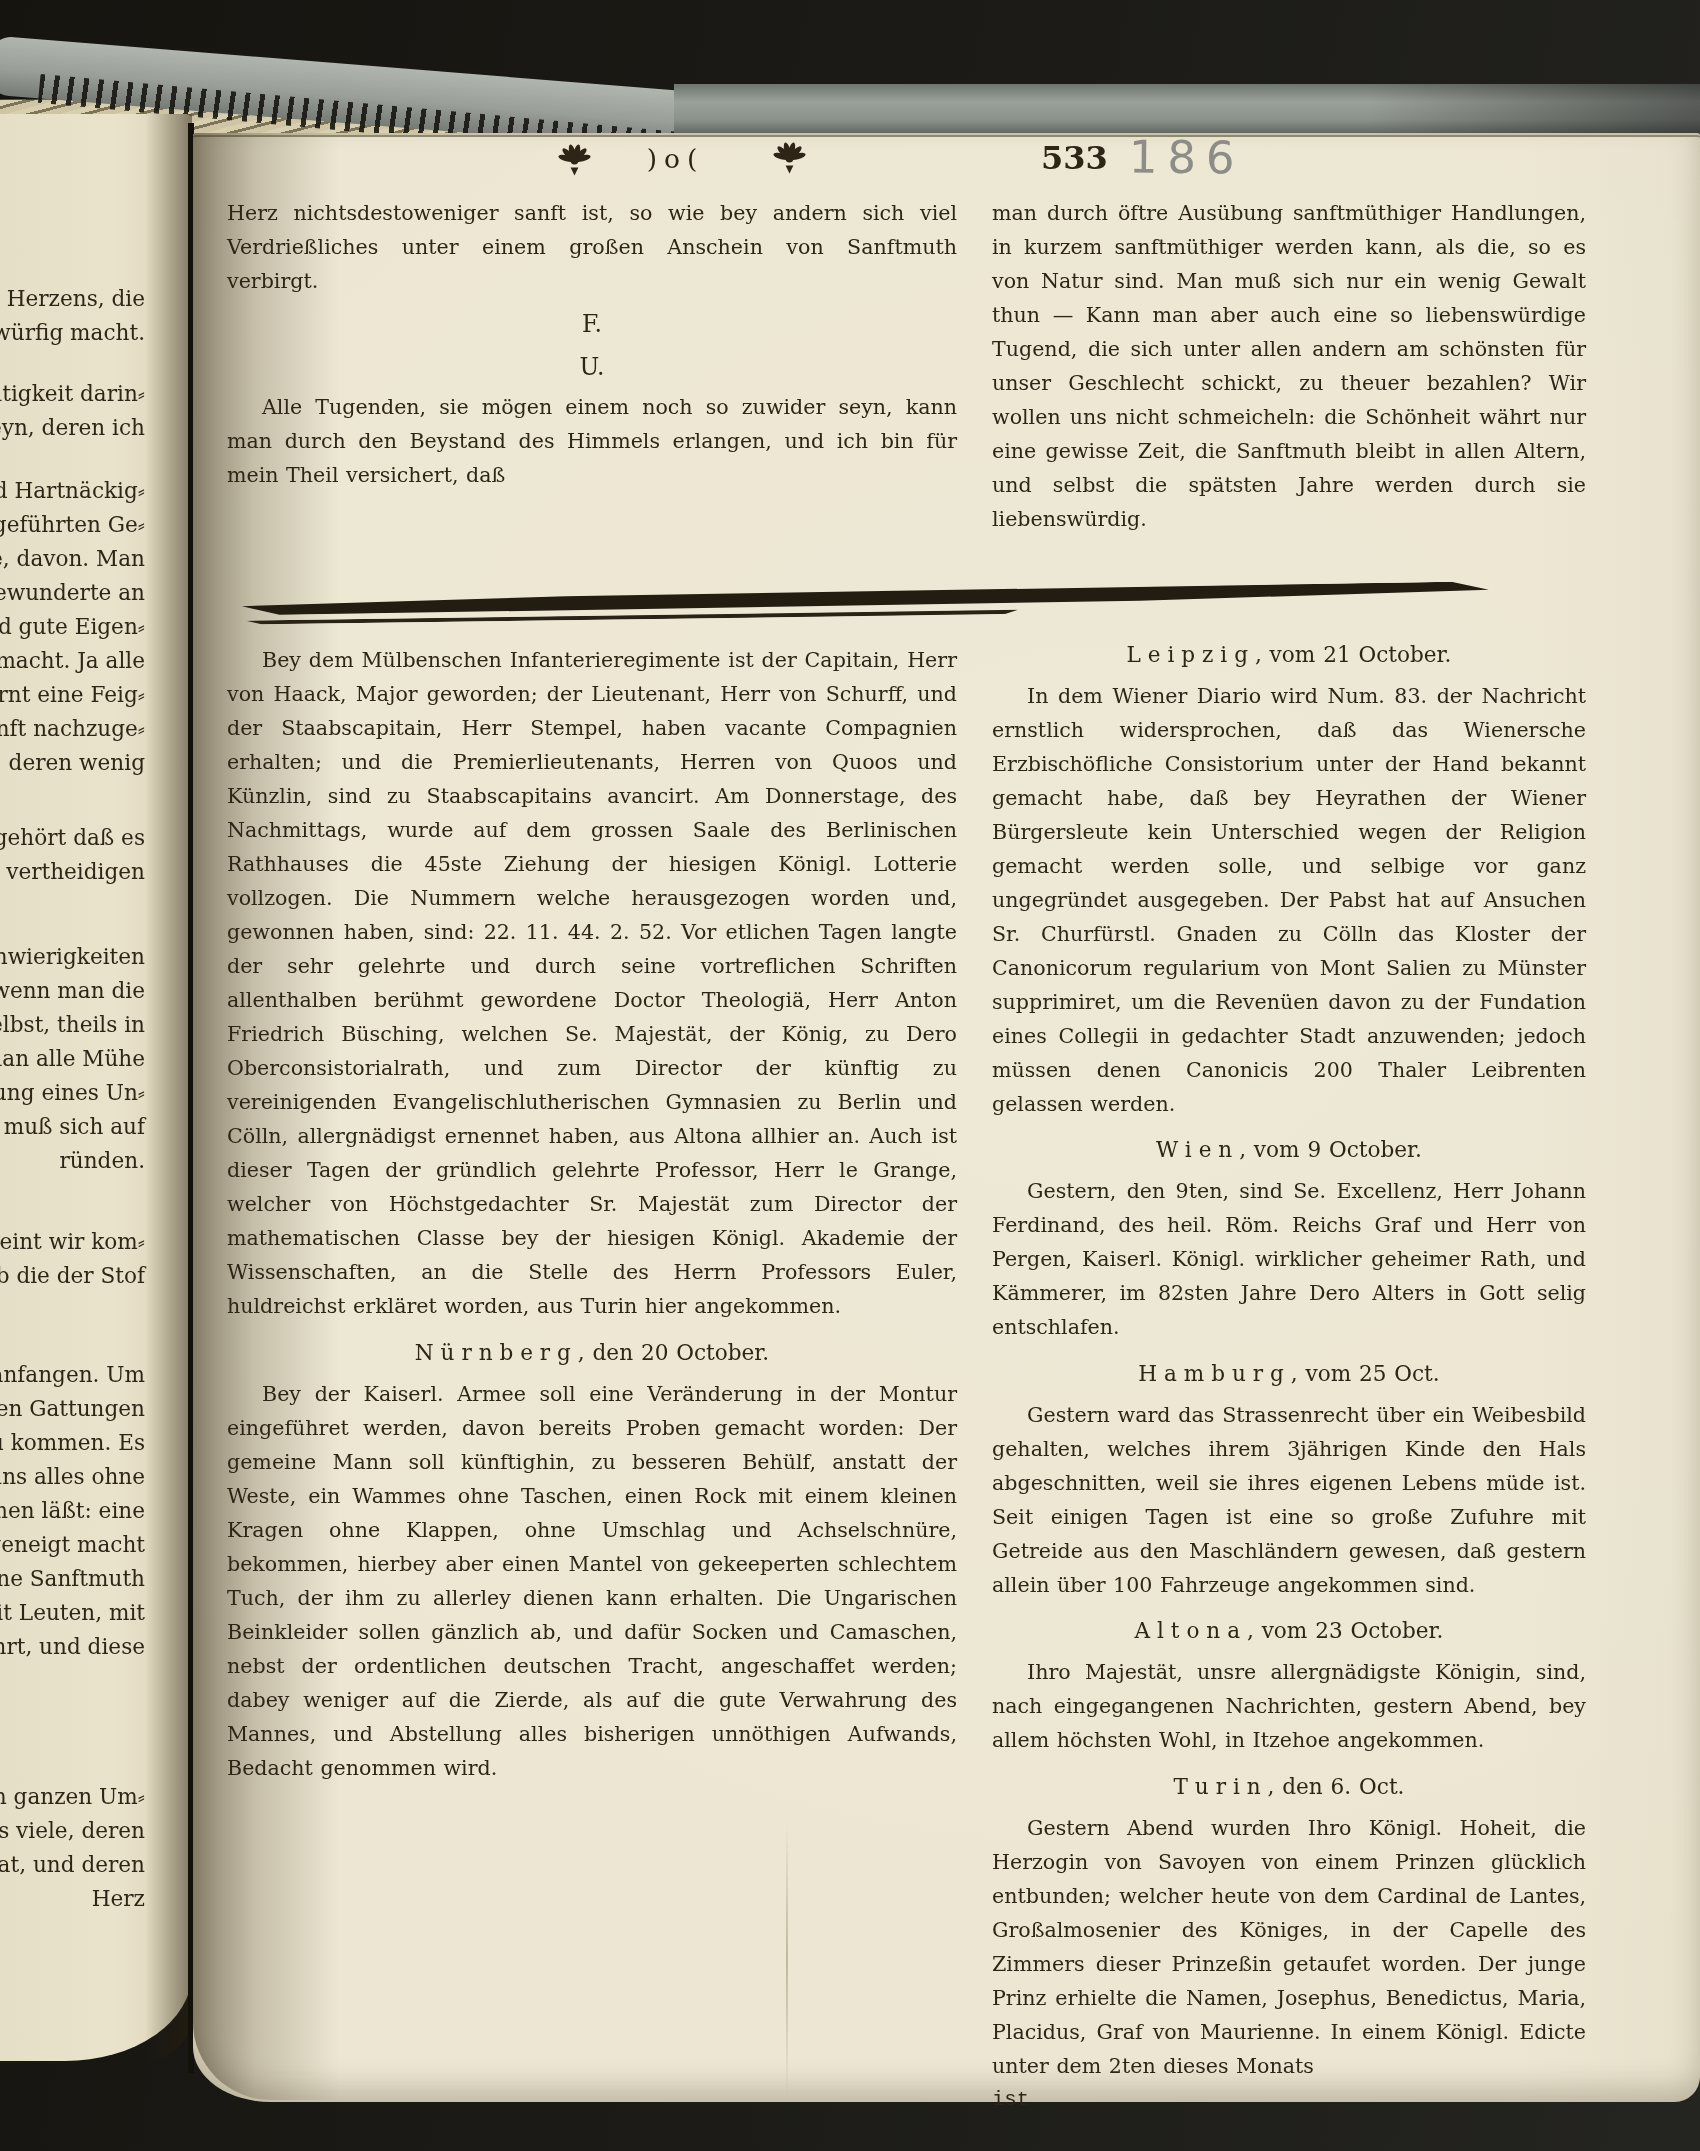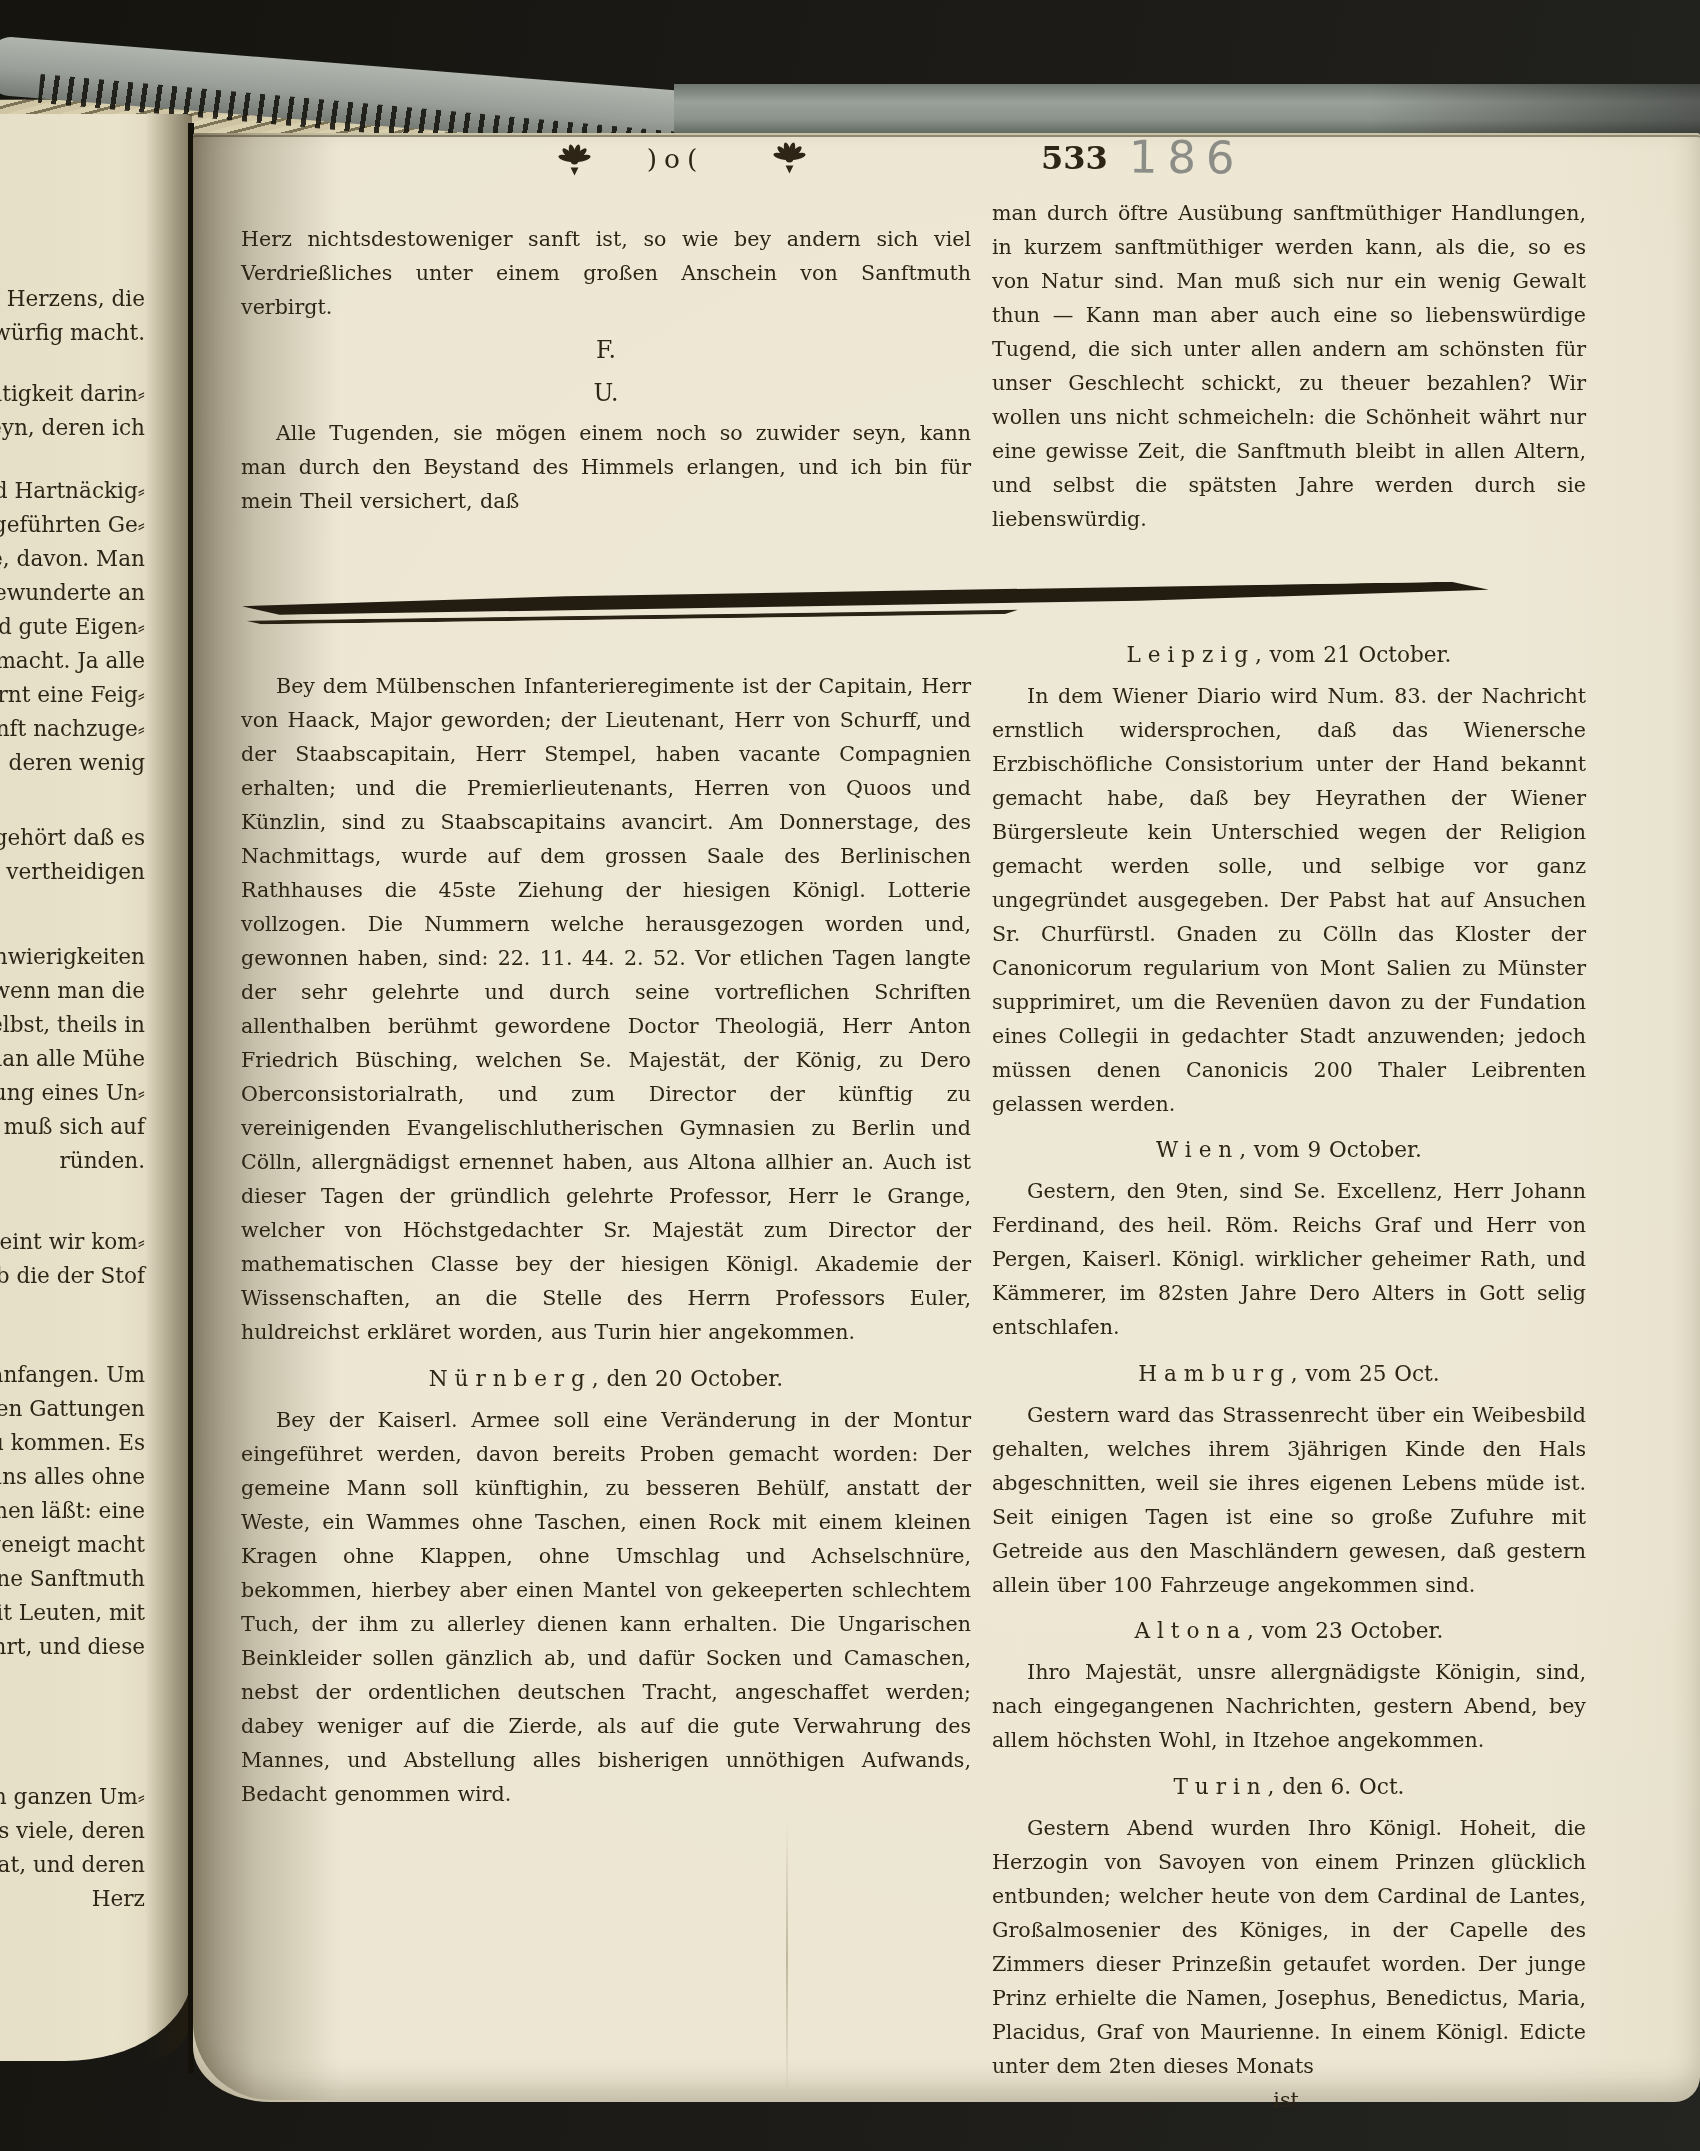--- a/index.html
+++ b/index.html
@@ -54,30 +54,30 @@
   .orn-right{left:770px;top:2px;}
   .center-mark{position:absolute;left:602px;top:3.9px;width:147px;text-align:center;
      font-size:26.5px;letter-spacing:6.9px;color:#2e2517;}
   .pagenum{position:absolute;left:1041px;top:0px;font-size:32px;font-weight:bold;color:#2e2517;}
   .pencil{position:absolute;left:1129px;top:-7.8px;font-size:45px;letter-spacing:9.8px;
      font-family:"DejaVu Sans","Liberation Sans",sans-serif;color:#8d8d88;
      transform:rotate(.5deg);font-weight:400;}
 
   .col{position:absolute;top:196px;font-size:20.6px;line-height:34px;text-align:justify;
        color:#2e2517;word-spacing:1px;}
-  .col-left{left:241px;width:730px;margin-top:26px;}
+  .col-left{left:227px;width:730px;}
   .col-right{left:992px;width:594px;}
   .intro-block-left{height:447px;}
   .intro-block-right{height:429px;}
   p{margin:0;}
   .indent{text-indent:35px;}
   .qa-label{text-align:center;font-size:23.5px;margin:8.8px 0 6.9px;}
   .art-head{text-align:center;font-size:21.6px;margin:12.7px 0 6.9px;white-space:nowrap;}
   .art-head .city{letter-spacing:6.9px;}
-  .catchline{text-align:center;padding-right:5.9px;}
+  .catchline{text-align:left;padding-right:5.9px;font-family:Liberation Mono, monospace;}
 
   .divider{position:absolute;left:242px;top:588px;width:1247px;height:35px;
      transform:rotate(-.8deg);}
   .divider .bar{position:absolute;left:0;top:2px;width:100%;height:16.7px;background:#221c11;
      clip-path:polygon(0 45%,26% 12%,97% 0,100% 50%,72% 88%,3% 100%);}
   .divider .echo{position:absolute;left:3.9px;top:23.5px;width:62%;height:4.9px;background:#2a2315;
      clip-path:polygon(0 10%,100% 0,98% 100%,2% 90%);}
 </style>
 </head>
 <body>

